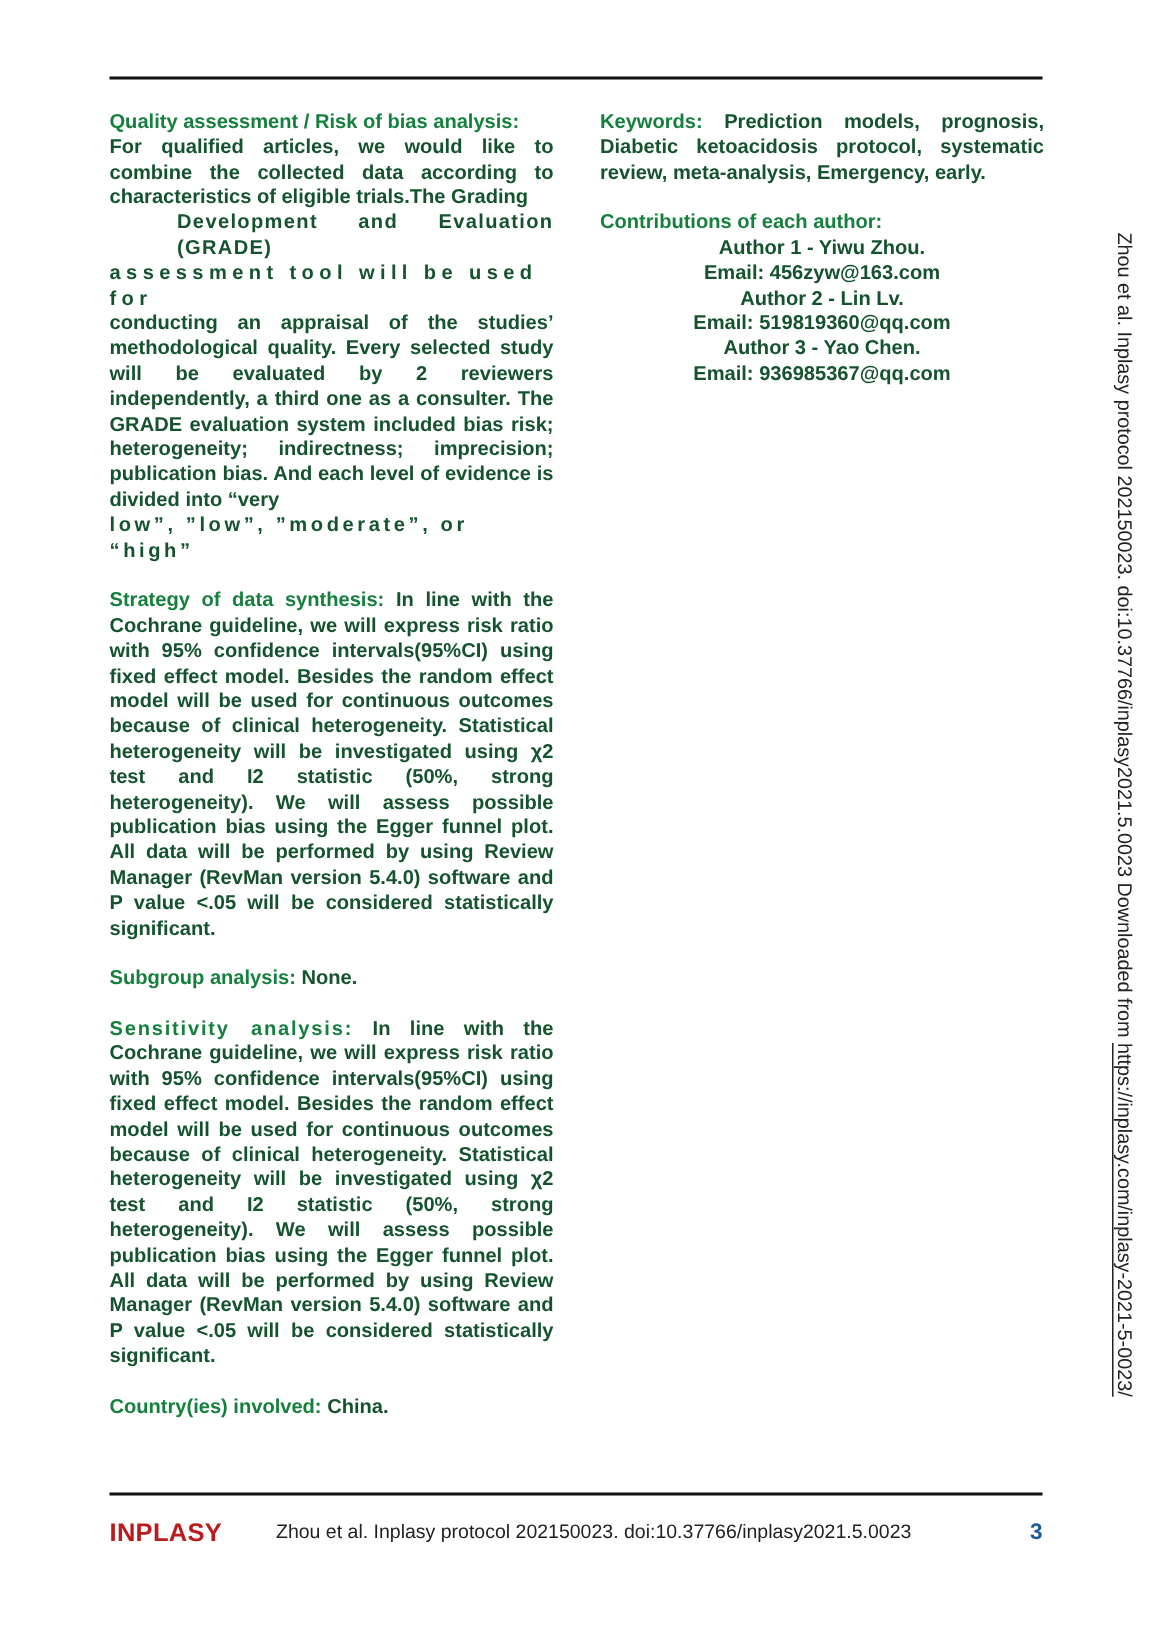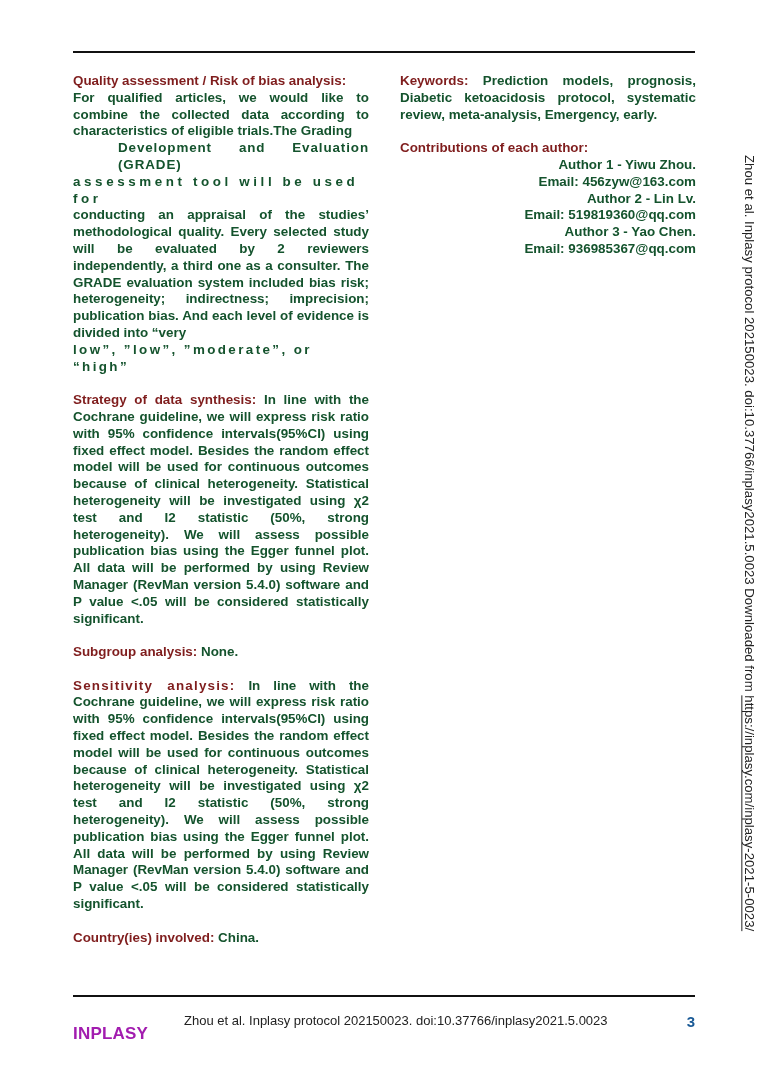--- a/index.html
+++ b/index.html
@@ -30,27 +30,27 @@
       top: 73px;
       font-size: 13.4px;
       line-height: 16.8px;
       font-weight: bold;
       text-align: justify;
     }
     .col.left { left: 73px; width: 296px; }
     .col.right { left: 400px; width: 296px; }
 
     .section { margin: 0 0 16.8px 0; }
-    .heading { color: #7f1d1d; }
+    .heading { color: #15803d; }
     .body-text { color: #14532d; }
     .spaced { letter-spacing: 2.2px; text-align: left; }
     .line { display: block; }
     .plain { text-align: left; }
 
-    .author-line { display: block; text-align: right; }
+    .author-line { display: block; text-align: center; }
 
     .side-text {
       position: absolute;
       left: 739px;
       top: 155px;
       width: 20px;
       height: 780px;
       writing-mode: vertical-rl;
       font-size: 13.2px;
       line-height: 20px;
@@ -62,24 +62,24 @@
     .footer {
       position: absolute;
       top: 1010px;
       left: 73px;
       width: 622px;
       height: 24px;
     }
     .footer .brand {
       position: absolute;
       left: 0;
-      top: 14px;
+      top: 2px;
       font-size: 17px;
       font-weight: bold;
-      color: #a21caf;
+      color: #b91c1c;
       letter-spacing: 0.2px;
     }
     .footer .citation {
       position: absolute;
       left: 111px;
       top: 3px;
       font-size: 13px;
       color: #222222;
     }
     .footer .page-number {

